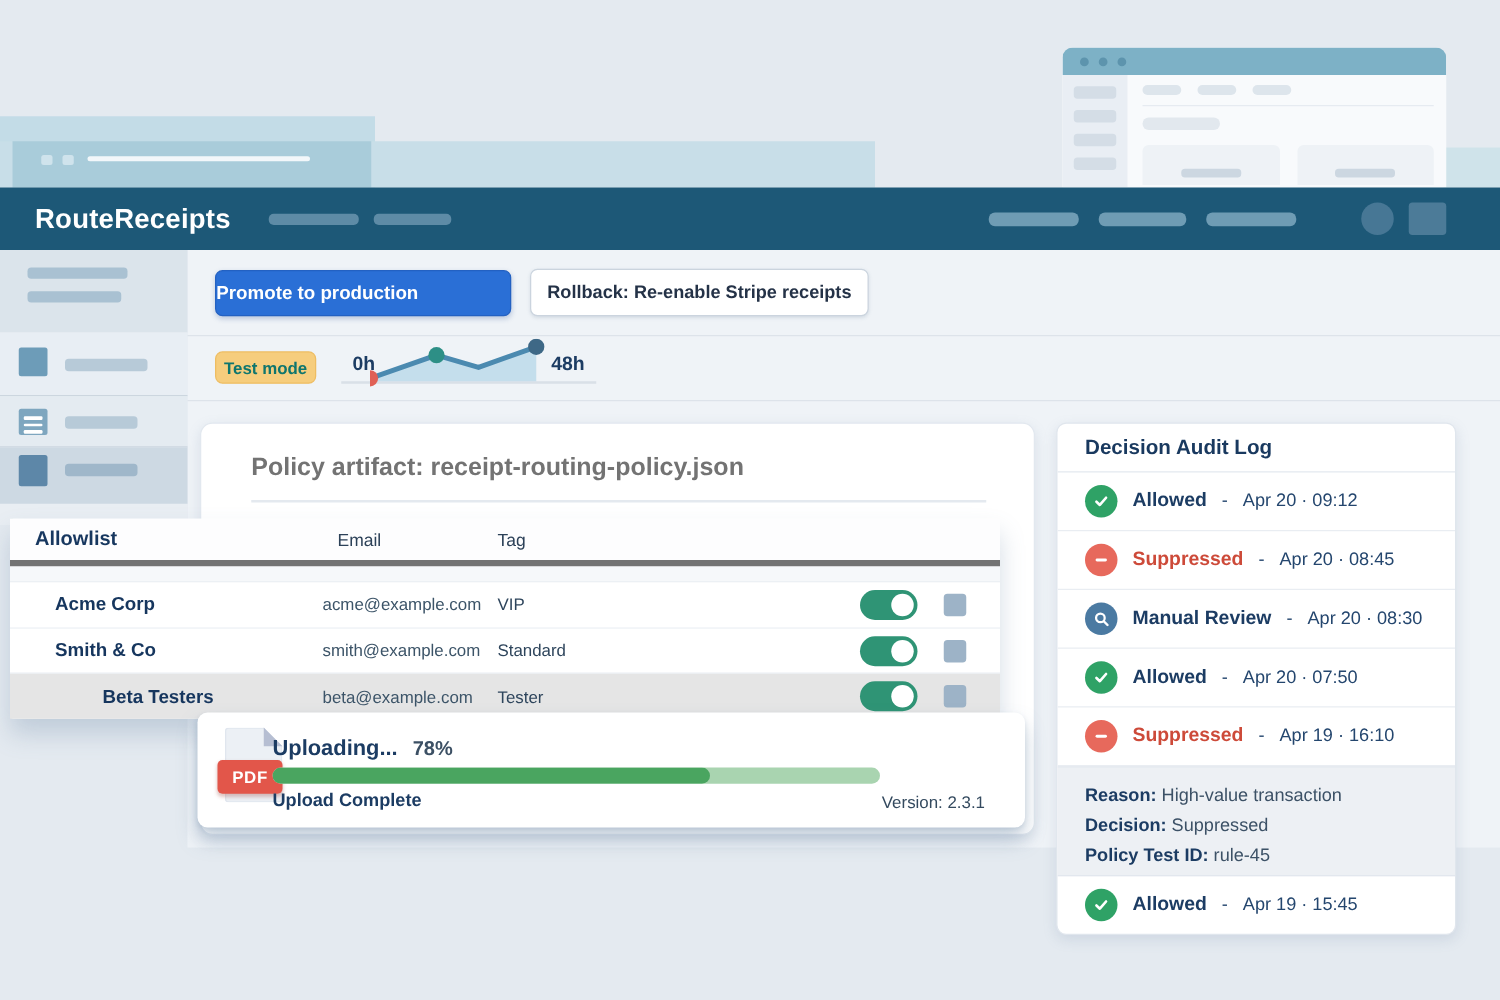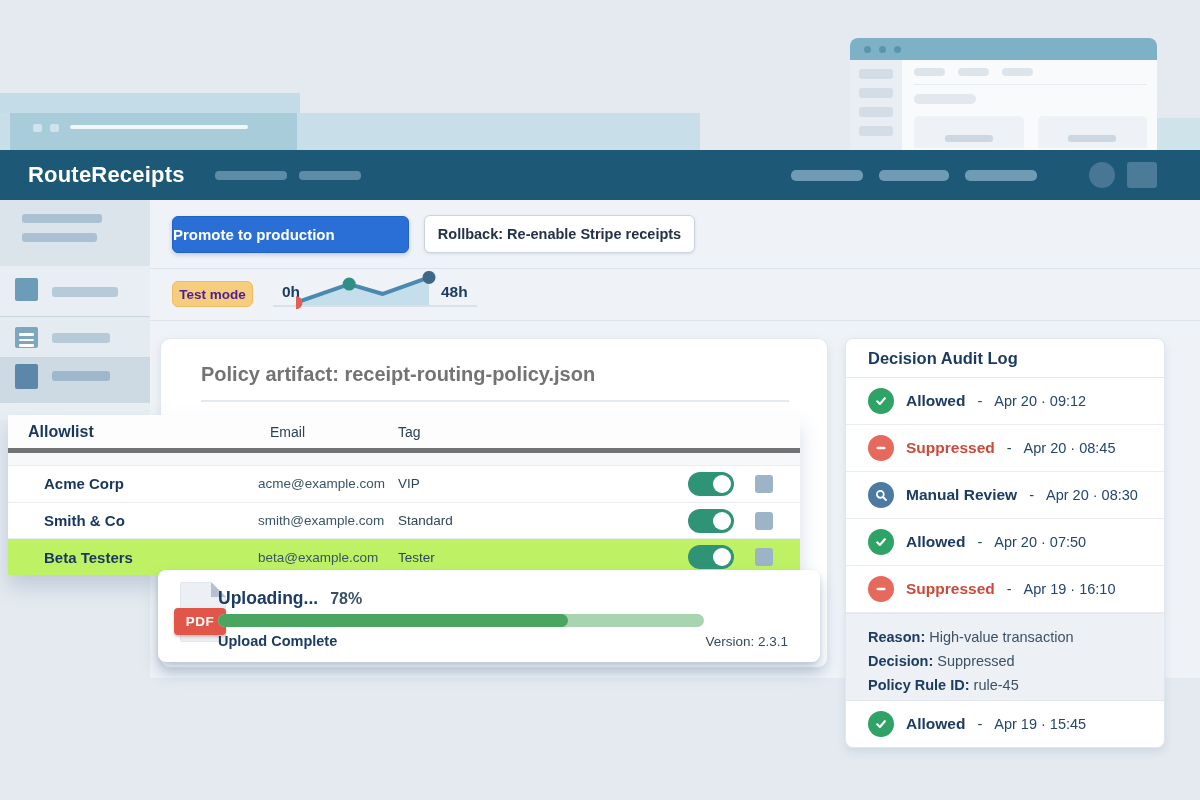--- a/index.html
+++ b/index.html
@@ -50,38 +50,38 @@
   .sb-label { position:absolute; left:52px; height:10px; border-radius:3px; }
   .sb-lines { position:absolute; left:4px; display:flex; flex-direction:column; gap:3px; width:15px; }
   .sb-lines span { height:2.5px; background:#ffffff; border-radius:1px; }
 
   
   .btn-primary { left:172px; top:216px; width:237px; height:37px; background:#2a6fd6; border:1px solid #2361c2; border-radius:6px; color:#fff; font-weight:bold; font-size:15px; display:flex; align-items:center; justify-content:flex-start; box-shadow:0 2px 4px rgba(40,80,150,.25); }
   .btn-secondary { left:424px; top:215px; width:271px; height:38px; background:#ffffff; border:1px solid #cbd4de; border-radius:6px; color:#243247; font-weight:bold; font-size:14.5px; display:flex; align-items:center; justify-content:center; box-shadow:0 1px 3px rgba(90,115,145,.18); }
   .row-divider { left:150px; height:1px; width:1050px; background:#dde3ea; }
 
   
-  .test-badge { left:172px; top:281px; width:81px; height:26px; background:#f6cd7d; border:1px solid #eebd62; border-radius:6px; color:#4c1d95; font-weight:bold; font-size:13.5px; display:flex; align-items:center; justify-content:center; }
+  .test-badge { left:172px; top:281px; width:81px; height:26px; background:#f6cd7d; border:1px solid #eebd62; border-radius:6px; color:#0f766e; font-weight:bold; font-size:13.5px; display:flex; align-items:center; justify-content:center; }
   .range-label { position:absolute; top:283px; color:#1c3c63; font-weight:bold; font-size:15.5px; }
   .spark-baseline { left:273px; top:305px; width:204px; height:2px; background:#d9e0e7; }
   .sparkline-svg { left:296px; top:271px; }
 
   
   .main-panel { left:160px; top:338px; width:668px; height:330px; background:#ffffff; border:1px solid #e2e8ef; border-radius:10px; box-shadow:0 4px 10px rgba(110,135,165,.18); z-index:2; }
   .panel-title { position:absolute; left:40px; top:24px; color:#737373; font-weight:bold; font-size:20px; }
   .panel-title-rule { position:absolute; left:40px; top:61px; width:588px; height:2px; background:#e4e9ef; }
 
   
   .table-card { left:8px; top:415px; width:792px; height:160px; background:#ffffff; border-radius:3px; box-shadow:0 12px 20px rgba(100,130,160,.28); z-index:3; display:flex; flex-direction:column; }
   .t-head { height:38px; display:flex; align-items:center; border-bottom:5px solid #737373; background:#fdfdfe; position:relative; }
   .t-title { margin-left:20px; color:#17375f; font-weight:bold; font-size:16px; }
   .t-col { position:absolute; color:#2c4158; font-size:14px; }
   .t-spacer { height:13px; background:#f6f8fa; border-bottom:1px solid #e9edf2; }
   .t-row { flex:1; display:flex; align-items:center; position:relative; border-bottom:1px solid #e9eef3; background:#fff; }
-  .t-row:last-child { border-bottom:none; background:#bef264; }
+  .t-row:last-child { border-bottom:none; background:#e5e5e5;padding-left:38px; }
   .t-name { margin-left:36px; color:#16365e; font-weight:bold; font-size:15px; }
   .t-email { position:absolute; left:250px; color:#3c5468; font-size:13.5px; }
   .t-tag { position:absolute; left:390px; color:#2e455c; font-size:13.5px; }
   .toggle { position:absolute; left:680px; width:46px; height:24px; border-radius:12px; background:#2f9475; }
   .toggle .knob { position:absolute; right:3px; top:3px; width:18px; height:18px; border-radius:50%; background:#ffffff; }
   .t-square { position:absolute; left:747px; width:18px; height:18px; border-radius:3px; background:#9db3c7; }
 
   
   .upload-card { left:158px; top:570px; width:662px; height:92px; background:#ffffff; border-radius:8px; box-shadow:0 10px 16px rgba(100,130,160,.35), 0 2px 4px rgba(100,130,160,.2); z-index:4; }
   .doc-icon { position:absolute; left:22px; top:12px; width:46px; height:60px; background:#ecf0f5; border-radius:3px; clip-path:polygon(0 0, calc(100% - 15px) 0, 100% 15px, 100% 100%, 0 100%); box-shadow:inset 0 0 0 1px #e0e6ee; }
@@ -324,21 +324,21 @@
         </svg>
       </div>
     <span class="a-label suppressed">Suppressed</span>
     <span class="a-sep">-</span>
     <span class="a-time">Apr 19 · 16:10</span>
   </div>
 
   <div class="audit-detail">
     <div class="d-line"><b>Reason:</b> <span>High-value transaction</span></div>
     <div class="d-line"><b>Decision:</b> <span>Suppressed</span></div>
-    <div class="d-line"><b>Policy Rule ID:</b> <span>rule-45</span></div>
+    <div class="d-line"><b>Policy Test ID:</b> <span>rule-45</span></div>
   </div>
 
   <div class="audit-entry last">
     <div class="a-icon allowed">
         <svg width="14" height="14" viewBox="0 0 20 20">
           <path d="M4.5 10.5 L8.4 14.2 L15.5 6" fill="none" stroke="#fff" stroke-width="3" stroke-linecap="round" stroke-linejoin="round"></path>
         </svg>
       </div>
     <span class="a-label">Allowed</span>
     <span class="a-sep">-</span>

